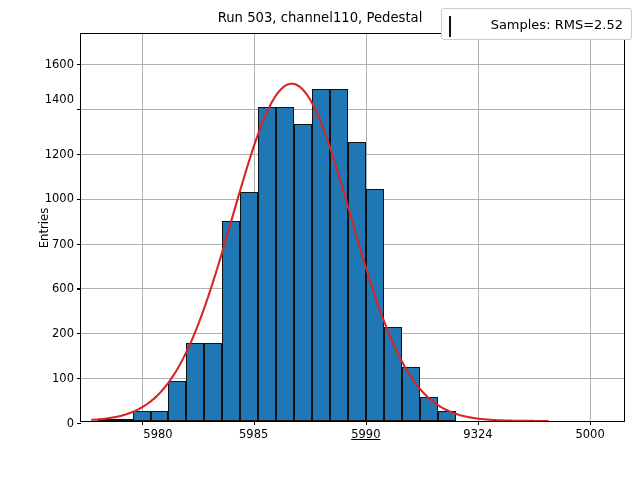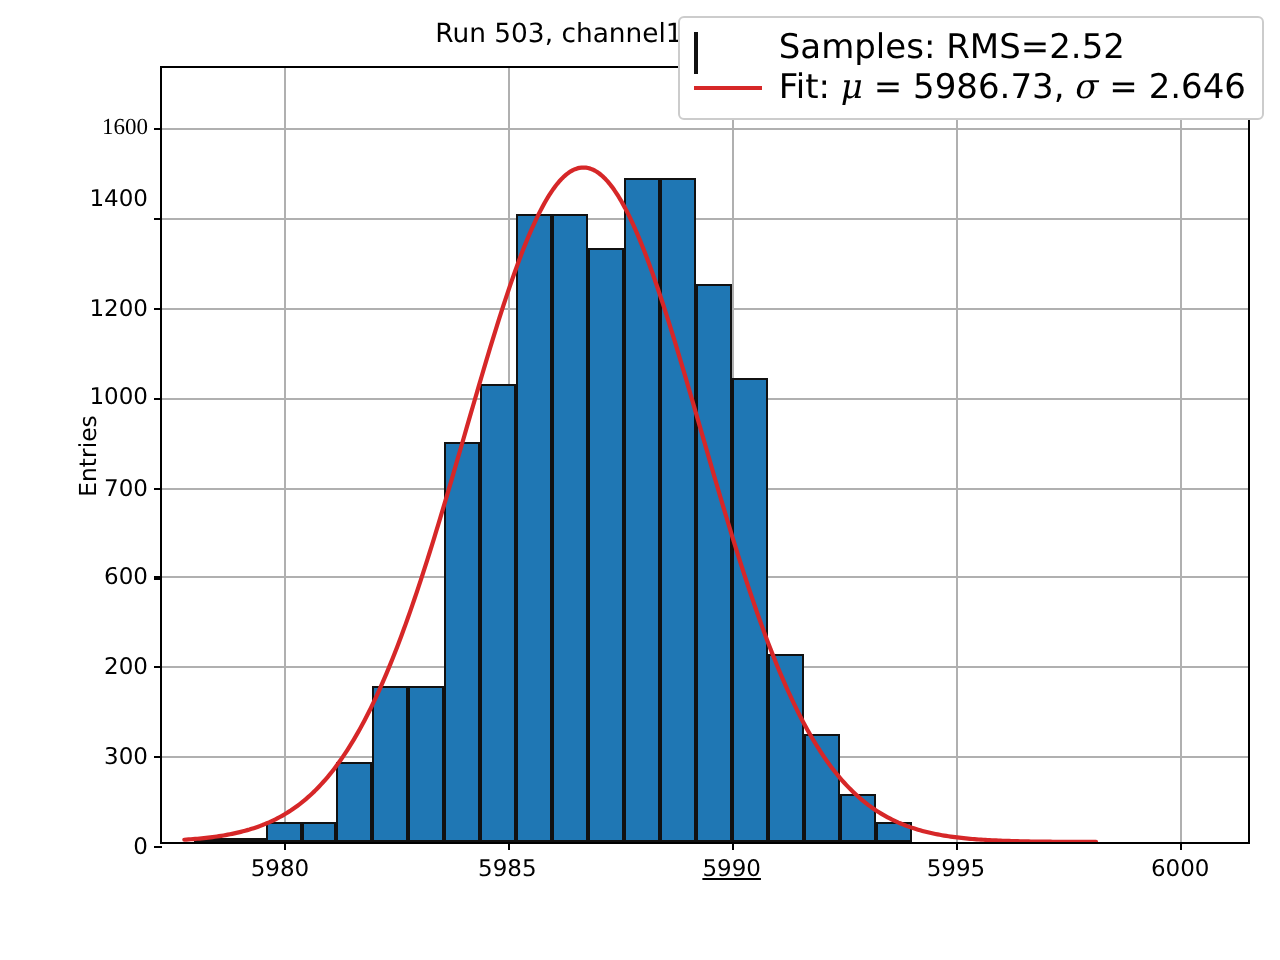--- a/index.html
+++ b/index.html
@@ -79,21 +79,21 @@
   }
   .legend-row{display:flex;align-items:center;height:20px;}
   .legend-key{width:34px;height:14px;margin-right:8px;flex:0 0 34px;position:relative;}
   .swatch-patch{
     width:34px;height:13px;background:#1f77b4;
     border:1.1px solid #111111;box-sizing:border-box;
   }
   .swatch-line{
     position:absolute;left:0;top:6px;width:34px;height:2.1px;background:#d62728;
   }
-  .legend-txt{font-size:17px;color:#000;white-space:nowrap;}
+  .legend-txt{font-size:13px;color:#000;white-space:nowrap;}
   .mathit{font-family:"DejaVu Serif", serif;font-style:italic;}
 </style>
 </head>
 <body>
 
 <div id="figure">
 
   <div id="title">Run 503, channel110, Pedestal</div>
 
   <div id="yaxis-title-wrap">
@@ -141,56 +141,50 @@
           <div class="bar" title="5993.6: 45" style="left: 356.605px; width: 17.9424px; height: 10.0893px;"></div>
         </div>
       <svg id="fitsvg" viewBox="0 0 545 389" preserveAspectRatio="none">
         <path id="fitpath" fill="none" stroke="#d62728" stroke-width="2.1" stroke-linejoin="round" stroke-linecap="round" vector-effect="non-scaling-stroke" d="M11.21 387.86 L12.30 387.79 L13.39 387.71 L14.48 387.63 L15.57 387.54 L16.66 387.45 L17.75 387.36 L18.84 387.26 L19.93 387.15 L21.02 387.04 L22.11 386.92 L23.20 386.79 L24.29 386.66 L25.38 386.52 L26.47 386.37 L27.55 386.22 L28.64 386.06 L29.73 385.89 L30.82 385.71 L31.91 385.52 L33.00 385.32 L34.09 385.11 L35.18 384.89 L36.27 384.66 L37.36 384.42 L38.45 384.17 L39.54 383.91 L40.63 383.63 L41.72 383.34 L42.81 383.03 L43.89 382.72 L44.98 382.38 L46.07 382.03 L47.16 381.67 L48.25 381.29 L49.34 380.89 L50.43 380.48 L51.52 380.04 L52.61 379.59 L53.70 379.12 L54.79 378.62 L55.88 378.11 L56.97 377.58 L58.06 377.02 L59.15 376.44 L60.24 375.83 L61.32 375.21 L62.41 374.55 L63.50 373.87 L64.59 373.17 L65.68 372.43 L66.77 371.67 L67.86 370.88 L68.95 370.06 L70.04 369.21 L71.13 368.33 L72.22 367.42 L73.31 366.47 L74.40 365.49 L75.49 364.48 L76.58 363.43 L77.66 362.34 L78.75 361.22 L79.84 360.06 L80.93 358.86 L82.02 357.62 L83.11 356.35 L84.20 355.03 L85.29 353.67 L86.38 352.27 L87.47 350.83 L88.56 349.34 L89.65 347.81 L90.74 346.24 L91.83 344.62 L92.92 342.95 L94.01 341.24 L95.09 339.48 L96.18 337.67 L97.27 335.82 L98.36 333.92 L99.45 331.96 L100.54 329.96 L101.63 327.91 L102.72 325.81 L103.81 323.66 L104.90 321.46 L105.99 319.20 L107.08 316.90 L108.17 314.55 L109.26 312.14 L110.35 309.69 L111.44 307.18 L112.52 304.62 L113.61 302.01 L114.70 299.35 L115.79 296.64 L116.88 293.89 L117.97 291.08 L119.06 288.22 L120.15 285.31 L121.24 282.36 L122.33 279.36 L123.42 276.31 L124.51 273.22 L125.60 270.08 L126.69 266.90 L127.78 263.68 L128.86 260.41 L129.95 257.10 L131.04 253.76 L132.13 250.37 L133.22 246.95 L134.31 243.50 L135.40 240.01 L136.49 236.48 L137.58 232.93 L138.67 229.35 L139.76 225.74 L140.85 222.10 L141.94 218.44 L143.03 214.76 L144.12 211.06 L145.21 207.35 L146.29 203.61 L147.38 199.87 L148.47 196.11 L149.56 192.35 L150.65 188.58 L151.74 184.81 L152.83 181.03 L153.92 177.26 L155.01 173.49 L156.10 169.73 L157.19 165.98 L158.28 162.24 L159.37 158.51 L160.46 154.80 L161.55 151.12 L162.63 147.45 L163.72 143.82 L164.81 140.21 L165.90 136.63 L166.99 133.09 L168.08 129.59 L169.17 126.13 L170.26 122.71 L171.35 119.33 L172.44 116.01 L173.53 112.74 L174.62 109.52 L175.71 106.36 L176.80 103.27 L177.89 100.23 L178.98 97.26 L180.06 94.36 L181.15 91.53 L182.24 88.78 L183.33 86.10 L184.42 83.50 L185.51 80.99 L186.60 78.55 L187.69 76.21 L188.78 73.95 L189.87 71.78 L190.96 69.70 L192.05 67.72 L193.14 65.84 L194.23 64.05 L195.32 62.37 L196.41 60.78 L197.49 59.30 L198.58 57.93 L199.67 56.66 L200.76 55.50 L201.85 54.45 L202.94 53.50 L204.03 52.67 L205.12 51.95 L206.21 51.34 L207.30 50.85 L208.39 50.46 L209.48 50.19 L210.57 50.04 L211.66 50.00 L212.75 50.07 L213.83 50.26 L214.92 50.56 L216.01 50.98 L217.10 51.51 L218.19 52.15 L219.28 52.90 L220.37 53.77 L221.46 54.74 L222.55 55.83 L223.64 57.02 L224.73 58.32 L225.82 59.73 L226.91 61.24 L228.00 62.85 L229.09 64.57 L230.18 66.38 L231.26 68.30 L232.35 70.30 L233.44 72.41 L234.53 74.60 L235.62 76.89 L236.71 79.26 L237.80 81.72 L238.89 84.26 L239.98 86.88 L241.07 89.58 L242.16 92.36 L243.25 95.21 L244.34 98.13 L245.43 101.12 L246.52 104.17 L247.60 107.29 L248.69 110.46 L249.78 113.70 L250.87 116.98 L251.96 120.32 L253.05 123.71 L254.14 127.14 L255.23 130.62 L256.32 134.13 L257.41 137.68 L258.50 141.27 L259.59 144.88 L260.68 148.53 L261.77 152.20 L262.86 155.89 L263.95 159.61 L265.03 163.34 L266.12 167.08 L267.21 170.83 L268.30 174.60 L269.39 178.37 L270.48 182.14 L271.57 185.92 L272.66 189.69 L273.75 193.46 L274.84 197.22 L275.93 200.97 L277.02 204.71 L278.11 208.44 L279.20 212.15 L280.29 215.85 L281.38 219.52 L282.46 223.17 L283.55 226.80 L284.64 230.40 L285.73 233.98 L286.82 237.52 L287.91 241.04 L289.00 244.52 L290.09 247.96 L291.18 251.37 L292.27 254.75 L293.36 258.08 L294.45 261.38 L295.54 264.63 L296.63 267.84 L297.72 271.01 L298.80 274.14 L299.89 277.21 L300.98 280.25 L302.07 283.23 L303.16 286.17 L304.25 289.07 L305.34 291.91 L306.43 294.70 L307.52 297.45 L308.61 300.14 L309.70 302.79 L310.79 305.38 L311.88 307.92 L312.97 310.41 L314.06 312.85 L315.15 315.24 L316.23 317.58 L317.32 319.87 L318.41 322.11 L319.50 324.30 L320.59 326.43 L321.68 328.52 L322.77 330.56 L323.86 332.54 L324.95 334.48 L326.04 336.37 L327.13 338.21 L328.22 340.00 L329.31 341.75 L330.40 343.45 L331.49 345.10 L332.57 346.71 L333.66 348.27 L334.75 349.78 L335.84 351.26 L336.93 352.69 L338.02 354.08 L339.11 355.42 L340.20 356.73 L341.29 357.99 L342.38 359.22 L343.47 360.40 L344.56 361.55 L345.65 362.66 L346.74 363.74 L347.83 364.78 L348.92 365.78 L350.00 366.75 L351.09 367.69 L352.18 368.59 L353.27 369.46 L354.36 370.31 L355.45 371.12 L356.54 371.90 L357.63 372.65 L358.72 373.38 L359.81 374.08 L360.90 374.75 L361.99 375.39 L363.08 376.01 L364.17 376.61 L365.26 377.18 L366.35 377.73 L367.43 378.26 L368.52 378.77 L369.61 379.26 L370.70 379.72 L371.79 380.17 L372.88 380.60 L373.97 381.01 L375.06 381.40 L376.15 381.78 L377.24 382.14 L378.33 382.48 L379.42 382.81 L380.51 383.13 L381.60 383.43 L382.69 383.71 L383.77 383.99 L384.86 384.25 L385.95 384.50 L387.04 384.73 L388.13 384.96 L389.22 385.18 L390.31 385.38 L391.40 385.58 L392.49 385.76 L393.58 385.94 L394.67 386.11 L395.76 386.27 L396.85 386.42 L397.94 386.56 L399.03 386.70 L400.12 386.83 L401.20 386.95 L402.29 387.07 L403.38 387.18 L404.47 387.29 L405.56 387.39 L406.65 387.48 L407.74 387.57 L408.83 387.65 L409.92 387.73 L411.01 387.81 L412.10 387.88 L413.19 387.95 L414.28 388.01 L415.37 388.07 L416.46 388.13 L417.54 388.18 L418.63 388.23 L419.72 388.28 L420.81 388.33 L421.90 388.37 L422.99 388.41 L424.08 388.45 L425.17 388.48 L426.26 388.51 L427.35 388.55 L428.44 388.58 L429.53 388.60 L430.62 388.63 L431.71 388.65 L432.80 388.68 L433.89 388.70 L434.97 388.72 L436.06 388.74 L437.15 388.75 L438.24 388.77 L439.33 388.79 L440.42 388.80 L441.51 388.81 L442.60 388.83 L443.69 388.84 L444.78 388.85 L445.87 388.86 L446.96 388.87 L448.05 388.88 L449.14 388.89 L450.23 388.90 L451.32 388.90 L452.40 388.91 L453.49 388.92 L454.58 388.92 L455.67 388.93 L456.76 388.93 L457.85 388.94 L458.94 388.94 L460.03 388.95 L461.12 388.95 L462.21 388.95 L463.30 388.96 L464.39 388.96 L465.48 388.96 L466.57 388.97 L467.66 388.97 L468.74 388.97"></path>
       </svg>
     </div>
     <div id="ticklayer">
         <div class="tick-y" style="top: 389px;"></div>
         <div class="ylabel-txt" style="top: 389px;">0</div>
         <div class="tick-y" style="top: 344.159px;"></div>
-        <div class="ylabel-txt" style="top: 344.159px;">300</div>
+        <div class="ylabel-txt" style="top: 344.159px;">100</div>
         <div class="tick-y" style="top: 299.317px;"></div>
         <div class="ylabel-txt" style="top: 299.317px;">200</div>
         <div class="tick-y" style="top: 254.476px;"></div>
         <div class="ylabel-txt" style="top: 254.476px; margin-left: 19px;">600</div>
         <div class="tick-y" style="top: 209.634px;"></div>
         <div class="ylabel-txt" style="top: 209.634px;">700</div>
         <div class="tick-y" style="top: 164.793px;"></div>
         <div class="ylabel-txt" style="top: 164px;">1000</div>
         <div class="tick-y" style="top: 119.951px;"></div>
         <div class="ylabel-txt" style="top: 119.951px;">1200</div>
         <div class="tick-y" style="top: 75.1095px;"></div>
         <div class="ylabel-txt" style="top: 65px;">1400</div>
         <div class="tick-y" style="top: 30.268px;"></div>
-        <div class="ylabel-txt" style="top: 30.268px; font-family: Liberation Serif, serif;">1600</div>
+        <div class="ylabel-txt" style="top: 30.268px;">1600</div>
         <div class="tick-x" style="left: 60.5556px;"></div>
-        <div class="xlabel-txt" style="left: 59px;">5980</div>
+        <div class="xlabel-txt" style="left: 77px;">5980</div>
         <div class="tick-x" style="left: 172.695px;"></div>
         <div class="xlabel-txt" style="left: 172.695px;">5985</div>
         <div class="tick-x" style="left: 284.835px;"></div>
         <div class="xlabel-txt" style="left: 284.835px; text-decoration: underline;">5990</div>
         <div class="tick-x" style="left: 396.975px;"></div>
-        <div class="xlabel-txt" style="left: 396.975px;">5995</div>
+        <div class="xlabel-txt" style="left: 396.975px;">9324</div>
         <div class="tick-x" style="left: 509.115px;"></div>
-        <div class="xlabel-txt" style="left: 509.115px;">6000</div>
+        <div class="xlabel-txt" style="left: 509.115px;">5000</div>
       </div>
   </div>
 
   <div id="legend">
     <div class="legend-row">
       <span class="legend-key">
         <span class="swatch-patch"></span>
       </span>
       <span class="legend-txt">Samples: RMS=2.52</span>
     </div>
-    <div class="legend-row">
-      <span class="legend-key">
-        <span class="swatch-line"></span>
-      </span>
-      <span class="legend-txt"><span>Fit: </span><span class="mathit">μ</span><span> = 5986.73, </span><span class="mathit">σ</span><span> = 2.646</span></span>
-    </div>
   </div>
 
 </div>
 
 </body></html>

